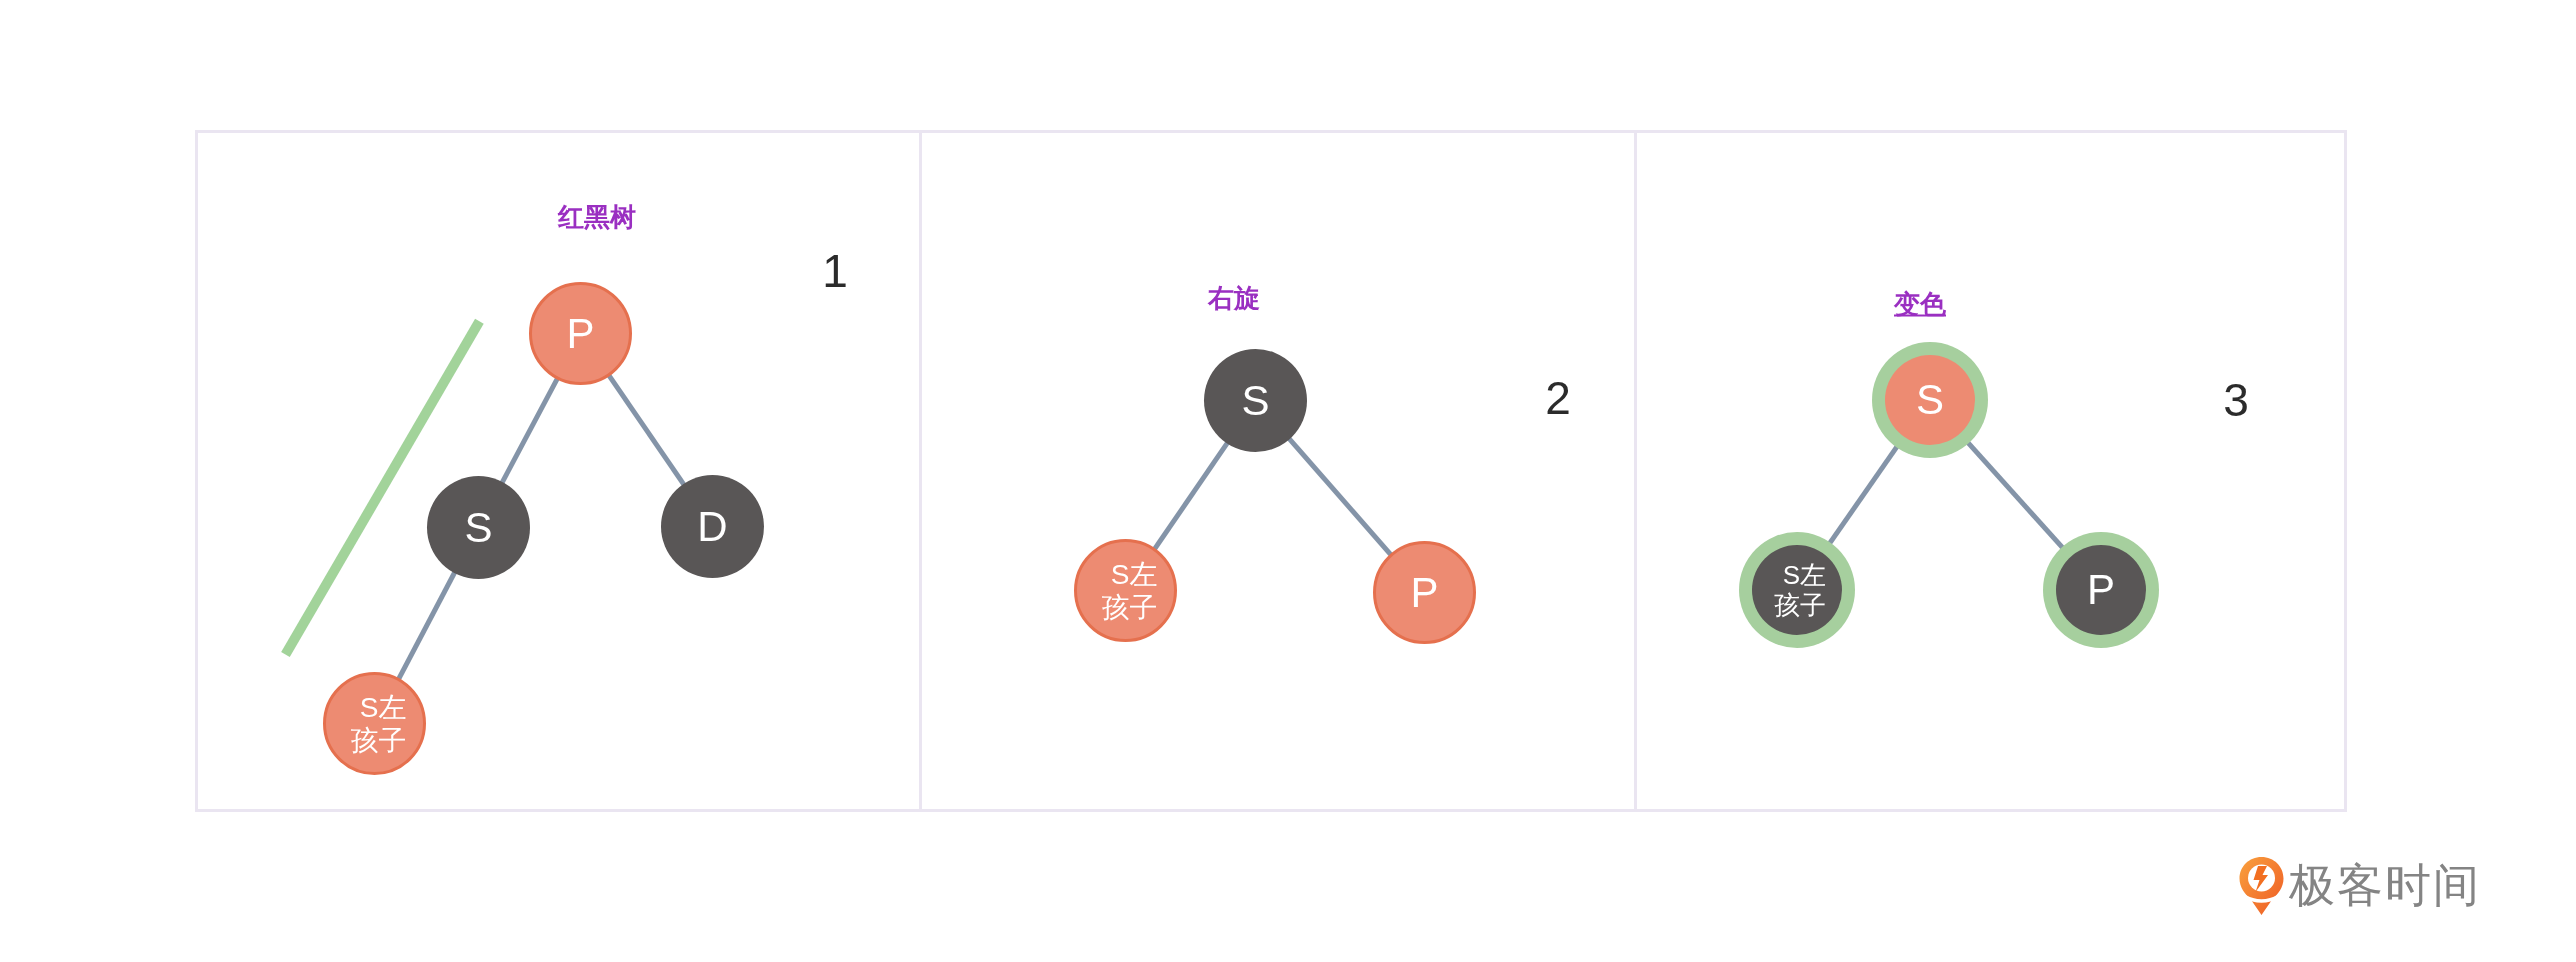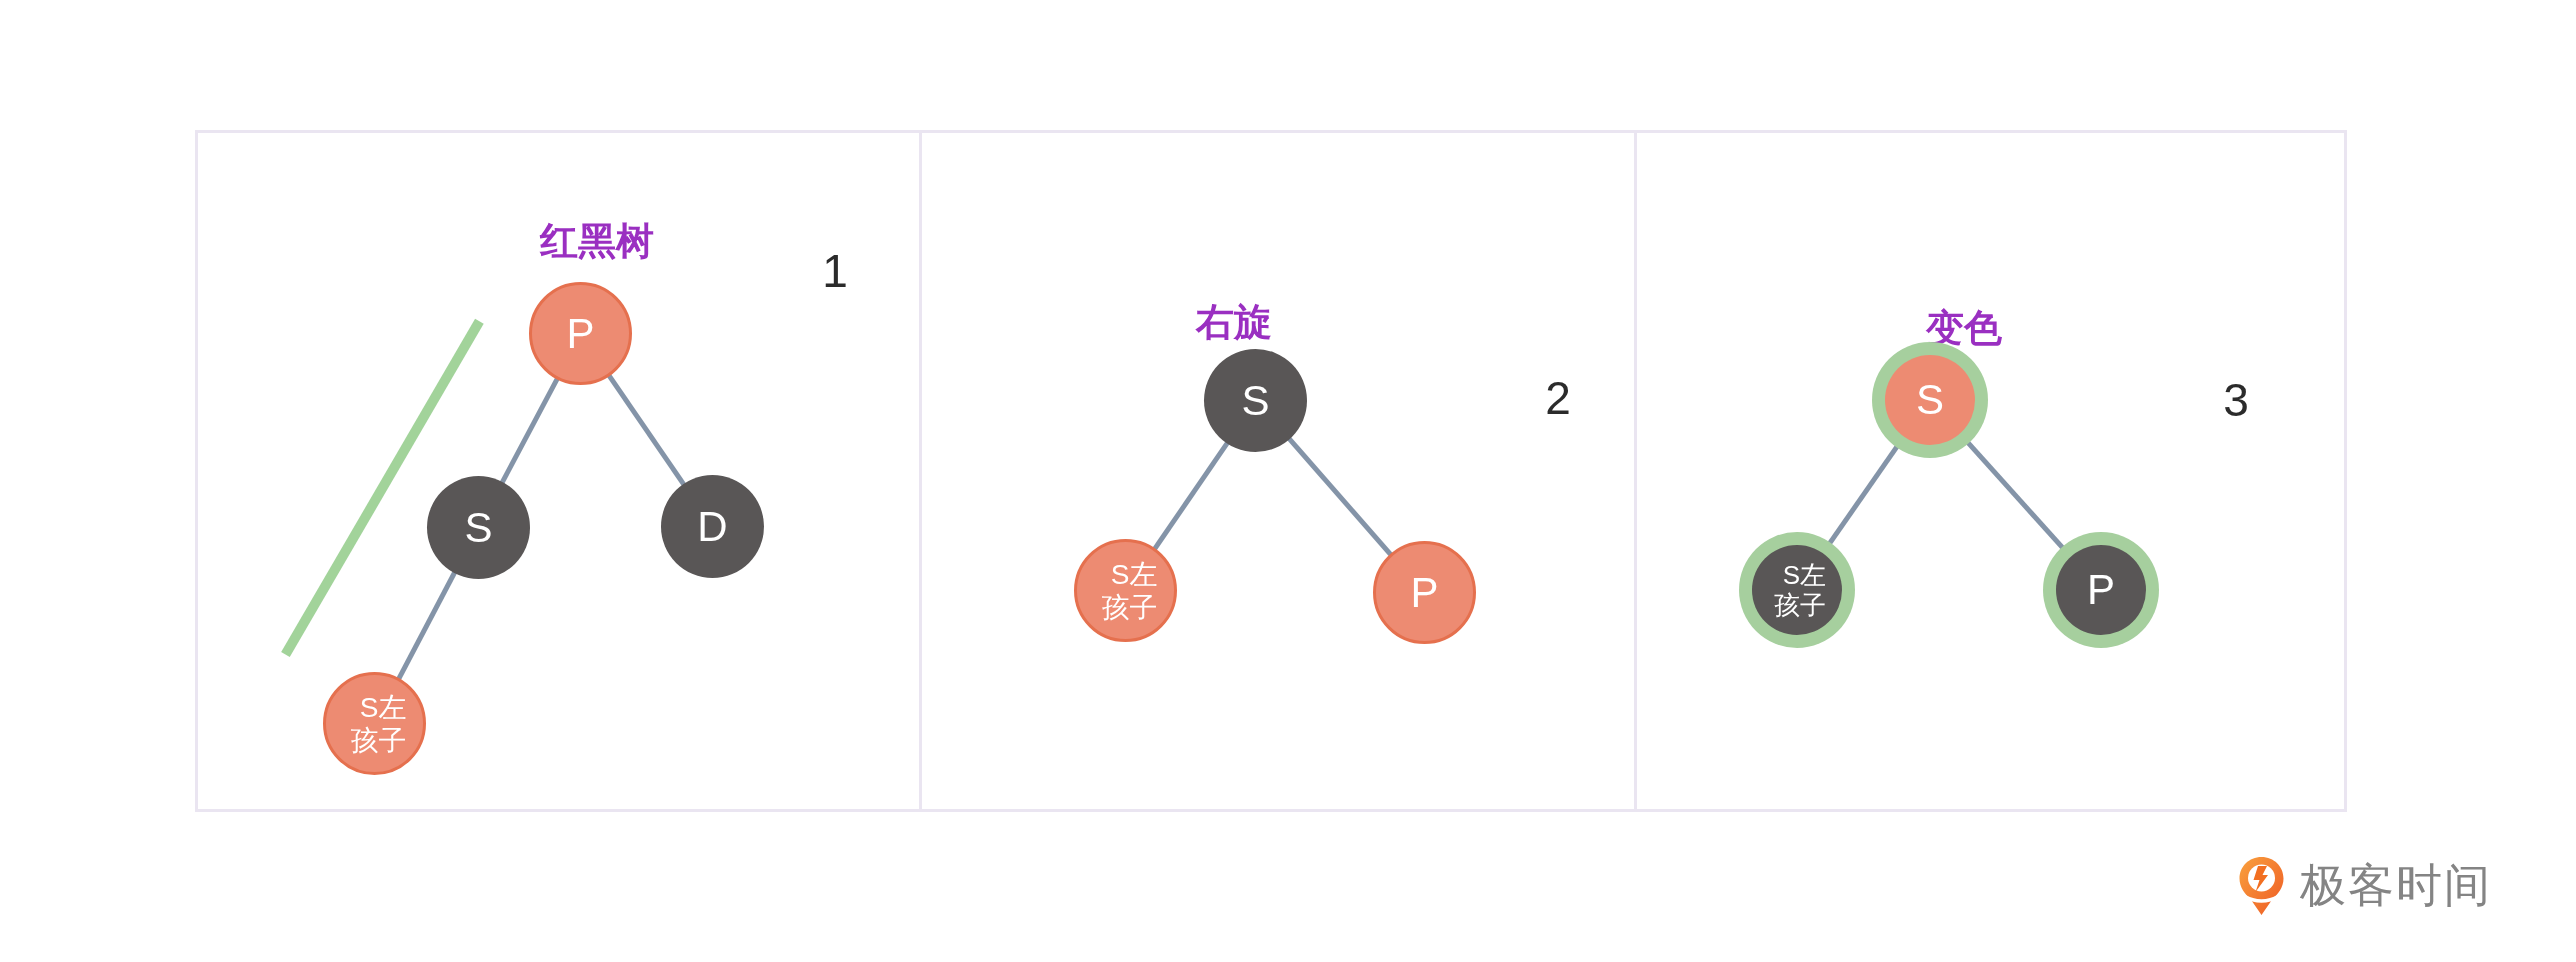--- a/index.html
+++ b/index.html
@@ -16,21 +16,21 @@
   .divider { position:absolute; top:0; width:3px; height:100%; background:var(--panel_border); }
   .divider.d1 { left:721px; }
   .divider.d2 { left:1436px; }
 
   .wires { position:absolute; left:0; top:0; }
   .edge { stroke:var(--edge); stroke-width:5; fill:none; }
   .hint-line { stroke:var(--hint_line_green); stroke-width:10; fill:none; }
 
   .panel-title {
     position:absolute; transform:translate(-50%,-50%);
-    color:var(--title_purple); font-size:38px; font-weight:bold; white-space:nowrap;margin-top:24px;
+    color:var(--title_purple); font-size:26px; font-weight:bold; white-space:nowrap;
   }
   .panel-number {
     position:absolute; transform:translate(-50%,-50%);
     color:var(--number_color); font-size:46px; font-weight:500;
   }
 
   .node {
     position:absolute; border-radius:50%; box-sizing:border-box;
     display:flex; align-items:center; justify-content:center;
     color:#ffffff; font-size:42px;
@@ -39,21 +39,21 @@
   .node.dark { background:var(--node_dark); }
   .node.ring { box-shadow:0 0 0 13px var(--ring_green); }
   .r52 { width:103px; height:103px; }
   .r45 { width:90px;  height:90px;  }
   .two-line {
     font-size:28px; line-height:33px; width:64px;
     text-align:right; word-break:break-all;
   }
   .two-line.small { font-size:26px; line-height:30px; width:58px; }
 
-  .logo { position:absolute; left:2238px; top:855px; display:flex; align-items:center; gap:15px; }
+  .logo { position:absolute; left:2238px; top:855px; display:flex; align-items:center; gap:4px; }
   .logo-text { color:var(--logo_text_color); font-size:46px; letter-spacing:2px; white-space:nowrap; }
 </style>
 </head>
 <body>
 
 <div class="stage">
 
   <div class="board">
     <div class="divider d1"></div>
     <div class="divider d2"></div>
@@ -96,21 +96,21 @@
   <div class="node dark r52" style="left:1204px; top:349px;">
     <span>S</span>
   </div>
   <div class="node red r52" style="left:1074px; top:539px;">
     <span class="two-line">S左孩子</span>
   </div>
   <div class="node red r52" style="left:1373px; top:541px;">
     <span>P</span>
   </div>
 
-  <div class="panel-title" style="left:1964px; top:304px;">变色</div>
+  <div class="panel-title" style="left:1920px; top:304px;text-decoration:underline;">变色</div>
   <div class="panel-number" style="left:2236px; top:400px;">3</div>
 
   <div class="node red ring r45" style="left:1885px; top:355px; border:none;">
     <span>S</span>
   </div>
   <div class="node dark ring r45" style="left:1752px; top:545px;">
     <span class="two-line small">S左孩子</span>
   </div>
   <div class="node dark ring r45" style="left:2056px; top:545px;">
     <span>P</span>

